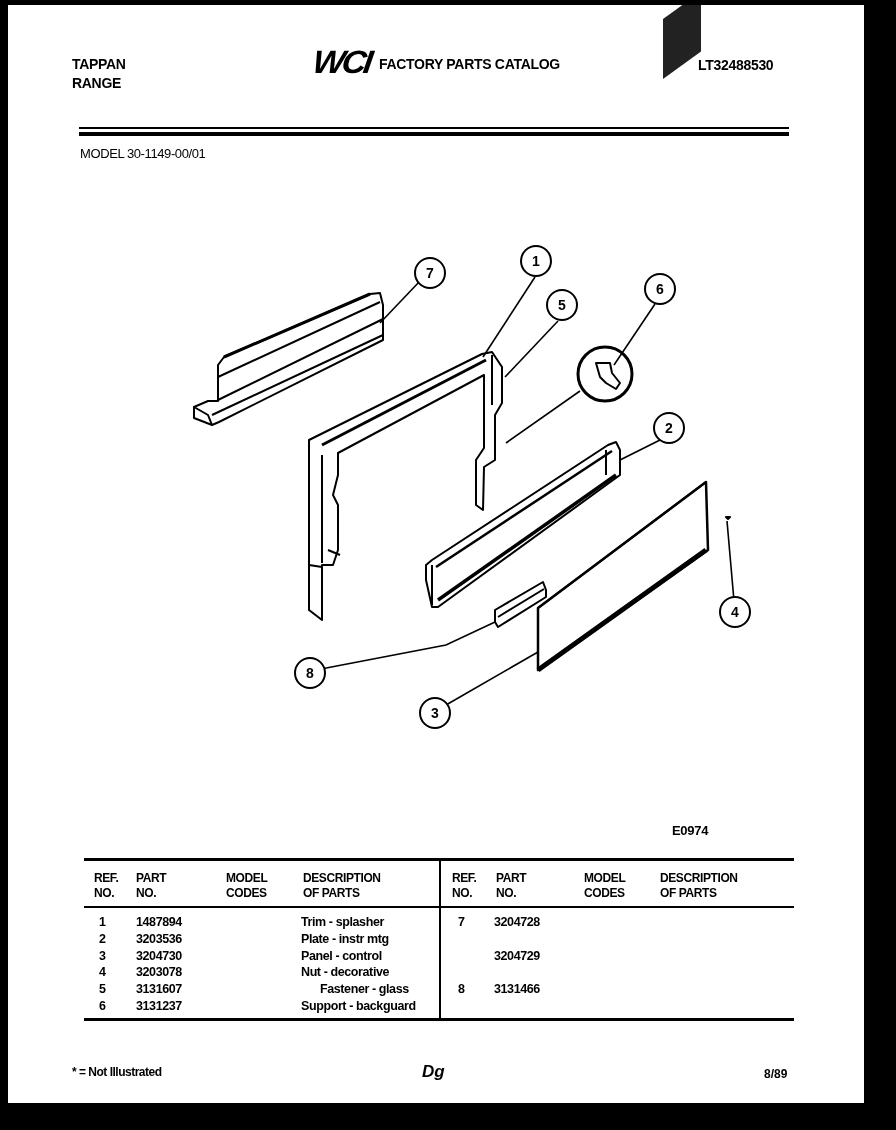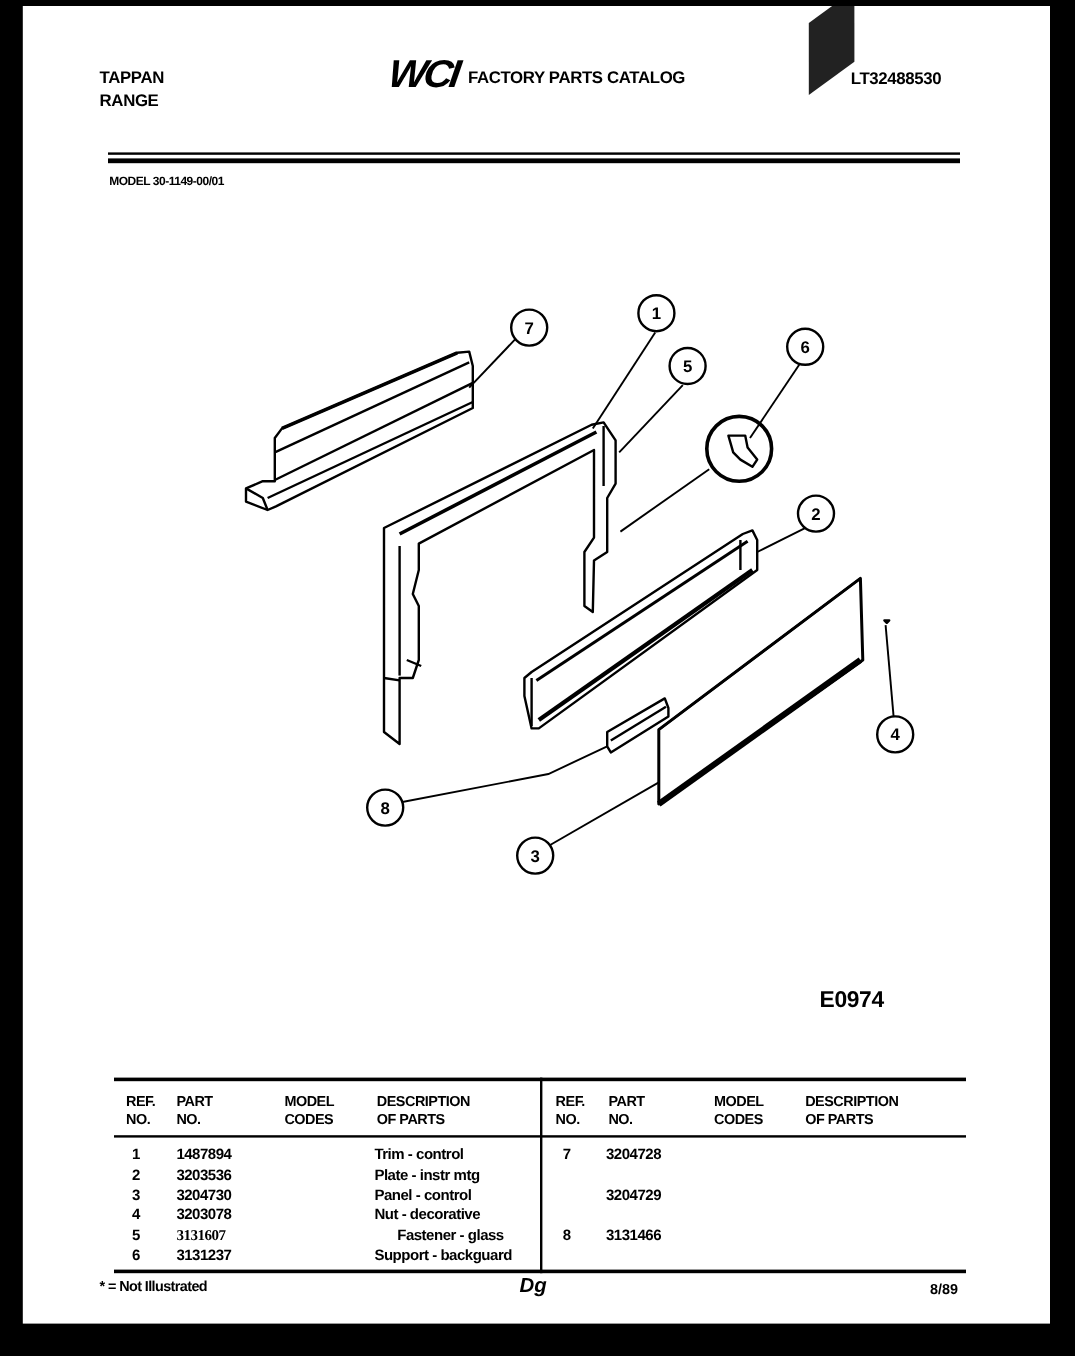--- a/index.html
+++ b/index.html
@@ -3,45 +3,45 @@
 <meta charset="utf-8">
 <style>
   html, body { margin: 0; padding: 0; }
   body {
     width: 896px; height: 1130px; position: relative; overflow: hidden;
     background: #000;
     font-family: "Liberation Sans", sans-serif;
     color: #000;
   }
   .page {
-    position: absolute; left: 19px; top: 5px; width: 856px; height: 1098px;
+    position: absolute; left: 8px; top: 5px; width: 856px; height: 1098px;
     background: #fff;
   }
   .abs { position: absolute; }
   .hdr { font-weight: bold; font-size: 14px; letter-spacing: -0.3px; }
   .brand {
     position: absolute; left: 305px; top: 40px;
     font-weight: bold; font-style: italic; font-size: 34px;
     letter-spacing: -3px; transform: skewX(-8deg) scaleY(0.95);
     line-height: 34px;
   }
   .rule1 { position: absolute; left: 71px; top: 122px; width: 710px; height: 2px; background: #000; }
   .rule2 { position: absolute; left: 71px; top: 127px; width: 710px; height: 4px; background: #000; }
-  .model { position: absolute; left: 72px; top: 141px; font-weight: bold; font-size: 10px; letter-spacing: -0.4px; }
+  .model { position: absolute; left: 72px; top: 141px; font-weight: normal; font-size: 13px; letter-spacing: -0.4px; }
 
   .diagram { position: absolute; left: 0; top: 0; width: 856px; height: 820px; pointer-events: none; }
   .callout {
     position: absolute; width: 28px; height: 28px; border: 2px solid #000; border-radius: 50%;
     background: #fff; font-weight: bold; font-size: 14px; text-align: center; line-height: 28px;
     box-sizing: content-box;
   }
-  .figcode { position: absolute; left: 664px; top: 818px; font-size: 19px; font-weight: bold; letter-spacing: -0.3px; }
+  .figcode { position: absolute; left: 664px; top: 818px; font-size: 13px; font-weight: bold; letter-spacing: -0.3px; }
 
   .table {
-    position: absolute; left: 76px; top: 853px; width: 710px; height: 172px; margin-top: 40px;
+    position: absolute; left: 76px; top: 853px; width: 710px; height: 172px;
   }
   .t-top { position: absolute; left: 0; top: 0; width: 710px; height: 3px; background: #000; }
   .t-mid { position: absolute; left: 0; top: 48px; width: 710px; height: 2px; background: #000; }
   .t-bot { position: absolute; left: 0; top: 160px; width: 710px; height: 3px; background: #000; }
   .t-div { position: absolute; left: 355px; top: 0; width: 2px; height: 163px; background: #000; }
   .th { position: absolute; top: 13px; font-weight: bold; font-size: 12px; line-height: 15px; letter-spacing: -0.4px; }
   .cell { position: absolute; font-weight: bold; font-size: 12.5px; line-height: 16.8px; letter-spacing: -0.4px; white-space: nowrap; }
   .col { position: absolute; top: 56px; }
 
   .foot-l { position: absolute; left: 64px; top: 1060px; font-size: 12px; font-weight: bold; letter-spacing: -0.5px; }
@@ -181,25 +181,25 @@
       <div class="cell" style="position:static;">3</div>
       <div class="cell" style="position:static;">4</div>
       <div class="cell" style="position:static;">5</div>
       <div class="cell" style="position:static;">6</div>
     </div>
     <div class="col" style="left:52px;">
       <div class="cell" style="position:static;">1487894</div>
       <div class="cell" style="position:static;">3203536</div>
       <div class="cell" style="position:static;">3204730</div>
       <div class="cell" style="position:static;">3203078</div>
-      <div class="cell" style="position:static;font-family:Liberation Serif, serif;">3131607</div>
+      <div class="cell" style="position:static;">3131607</div>
       <div class="cell" style="position:static;">3131237</div>
     </div>
     <div class="col" style="left:217px;">
-      <div class="cell" style="position:static;">Trim - control</div>
+      <div class="cell" style="position:static;">Trim - splasher</div>
       <div class="cell" style="position:static;">Plate - instr mtg</div>
       <div class="cell" style="position:static;">Panel - control</div>
       <div class="cell" style="position:static;">Nut - decorative</div>
       <div class="cell" style="position:static;padding-left:19px;">Fastener - glass</div>
       <div class="cell" style="position:static;">Support - backguard</div>
     </div>
 
     <div class="col" style="left:374px;">
       <div class="cell" style="position:static;">7</div>
       <div class="cell" style="position:static; height:16.8px;"></div>

